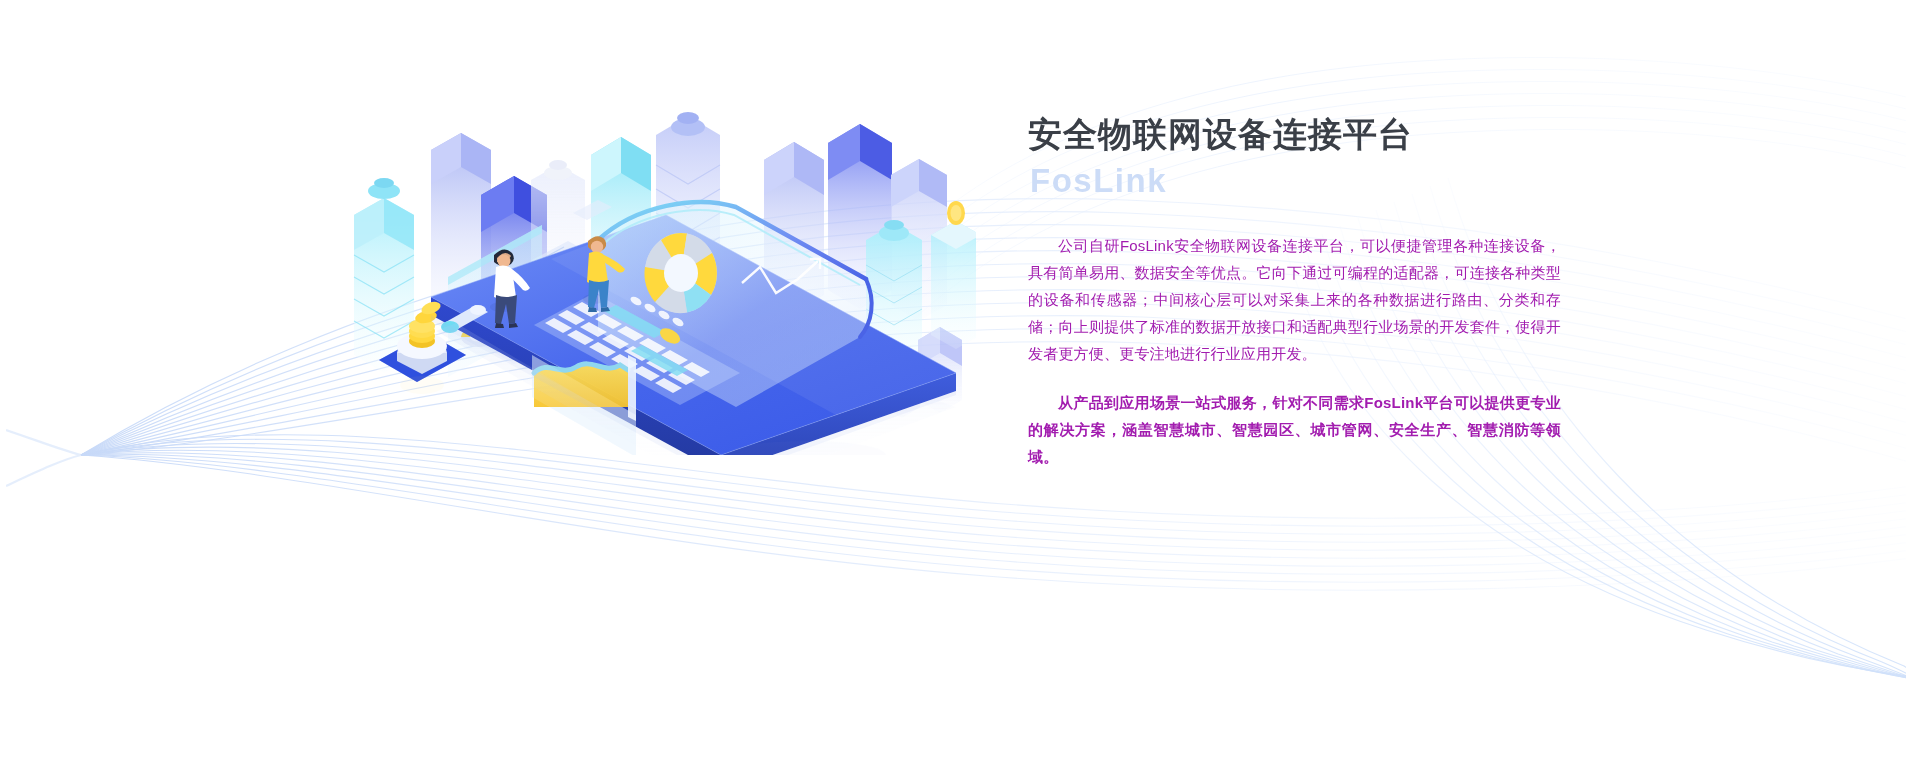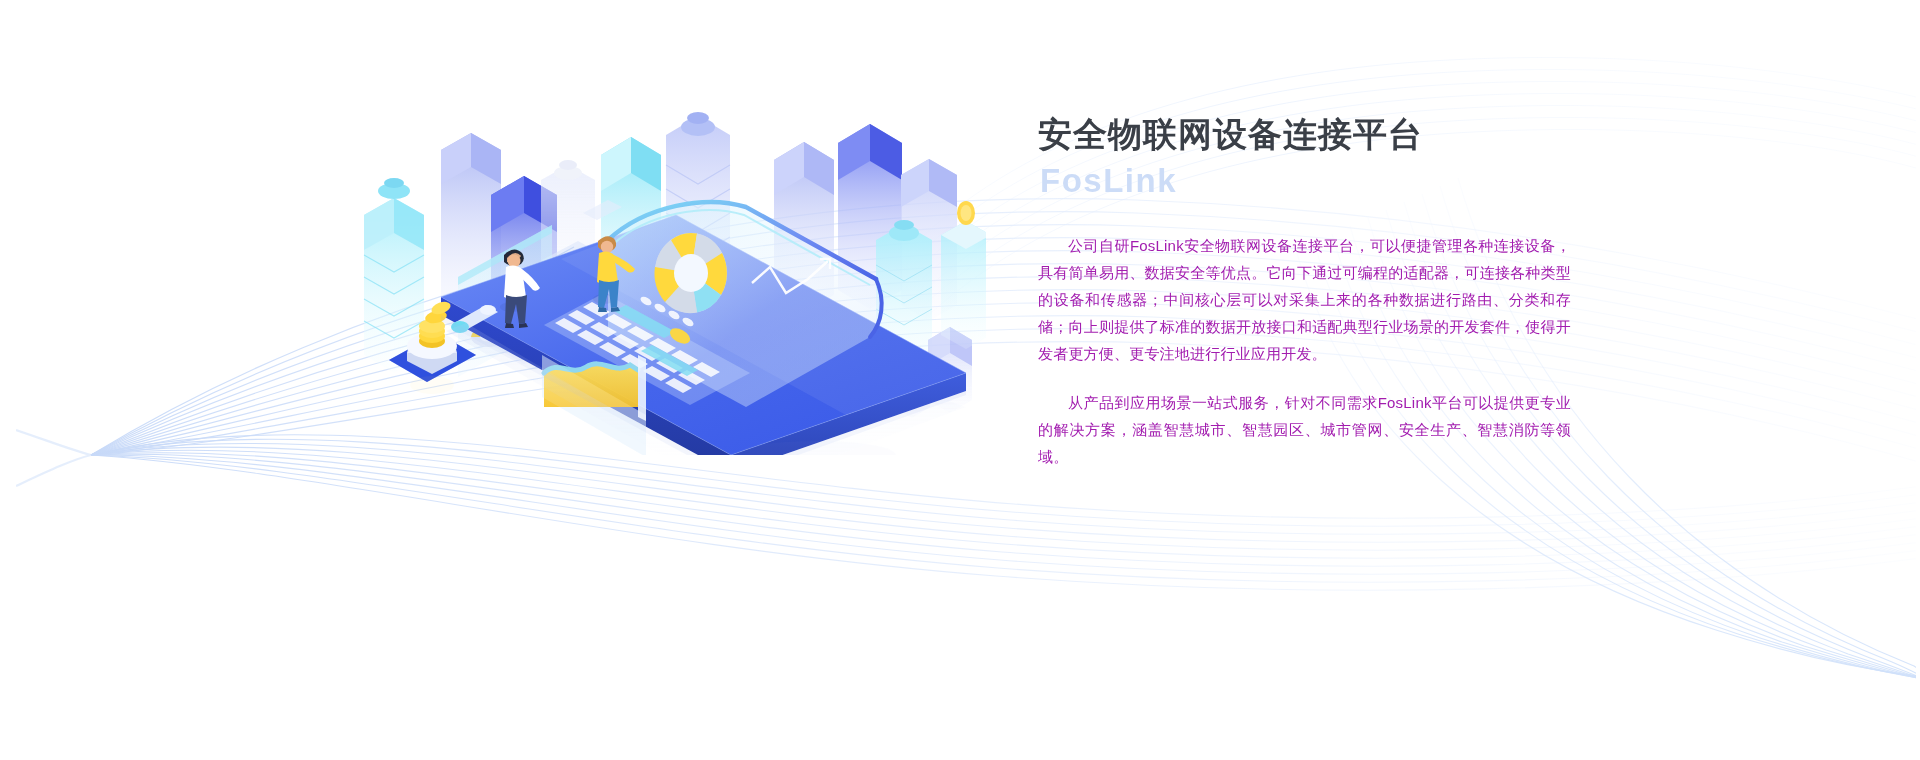--- a/index.html
+++ b/index.html
@@ -10,21 +10,21 @@
   body {
     width: 1920px;
     height: 760px;
     overflow: hidden;
     font-family: "Liberation Sans", "DejaVu Sans", sans-serif;
     position: relative;
   }
 
   #stage {
     position: absolute;
-    left: 16px; top: 0;
+    left: 6px; top: 0;
     width: 1900px;
     height: 760px;
     background: #ffffff;
     overflow: hidden;
   }
 
   
   .bg-waves {
     position: absolute;
     left: 0; top: 0;
@@ -78,21 +78,21 @@
     margin: 0 0 22px 0;
     width: 533px;
     font-size: 15px;
     line-height: 27px;
     color: #a21caf;
     text-indent: 2em;
     text-align: justify;
     text-justify: inter-ideograph;
     letter-spacing: 0.2px;
   }
-  .body-copy p:last-child { margin-bottom: 0; }
+  .body-copy p:last-child { margin-bottom: 0; font-weight: bold; }
 </style>
 </head>
 <body>
 
 <div id="stage">
 
   <svg class="bg-waves" viewBox="0 0 1920 760" preserveAspectRatio="none" aria-hidden="true">
     <defs>
       <linearGradient id="wgL" x1="0" y1="0" x2="1" y2="0">
         <stop offset="0%" stop-color="#c7d9f8" stop-opacity="0.95"></stop>

